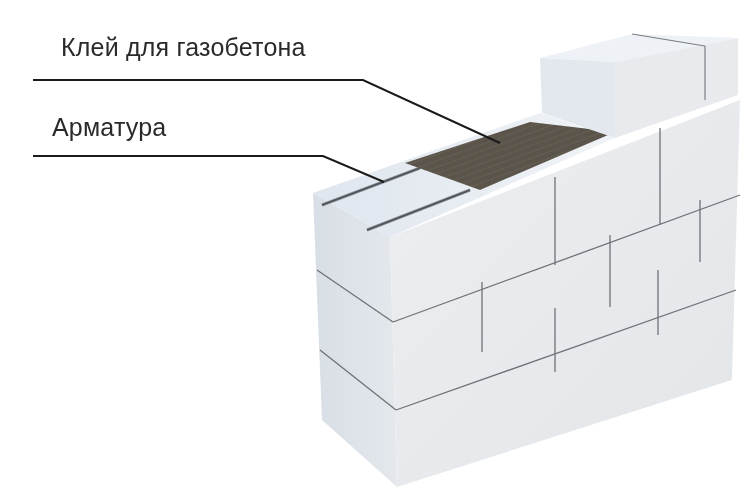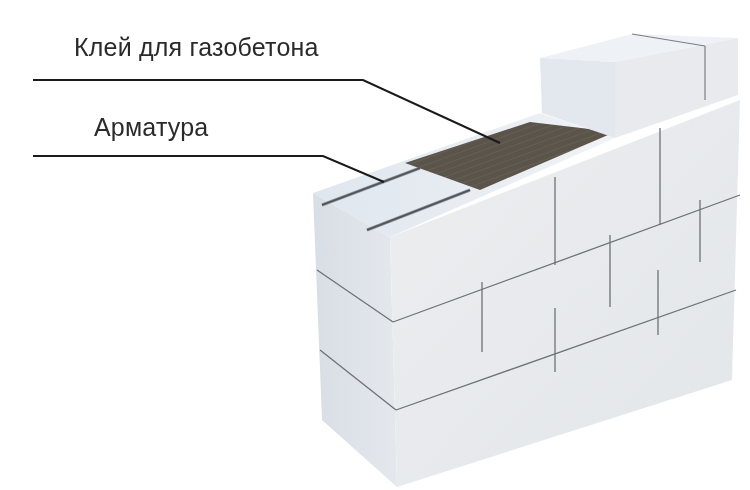--- a/index.html
+++ b/index.html
@@ -1,17 +1,17 @@
 <!DOCTYPE html>
 <html><head>
 <meta charset="utf-8">
 <style>
 html,body{margin:0;padding:0;background:#fff;}
 #stage{position:relative;width:750px;height:490px;overflow:hidden;background:#fff;font-family:"Liberation Sans",sans-serif;}
-.label{position:absolute;font-size:25px;color:#2a2a2a;white-space:nowrap;letter-spacing:0.2px;margin-left:13px;}
+.label{position:absolute;font-size:25px;color:#2a2a2a;white-space:nowrap;letter-spacing:0.2px;}
 svg{position:absolute;left:0;top:0;}
 </style>
 </head>
 <body>
 
 <div id="stage">
   <svg width="750" height="490" viewBox="0 0 750 490">
     <defs>
       <linearGradient id="gFront" x1="0" y1="0" x2="1" y2="1">
         <stop offset="0" stop-color="#eceef0"></stop>
@@ -64,14 +64,14 @@
       <line x1="658" y1="270" x2="658" y2="335"></line>
       <line x1="317" y1="270" x2="393" y2="322"></line>
       <line x1="320" y1="350" x2="396" y2="410"></line>
     </g>
 
     <polyline points="33,80 363,80 500,143" fill="none" stroke="#1a1a1a" stroke-width="2"></polyline>
     <polyline points="33,156 323,156 384,182" fill="none" stroke="#1a1a1a" stroke-width="2"></polyline>
   </svg>
 
   <div class="label" style="left:61px;top:33px;">Клей для газобетона</div>
-  <div class="label" style="left:81px;top:113px;">Арматура</div>
+  <div class="label" style="left:52px;top:113px;">Арматура</div>
 </div>
 
 </body></html>

